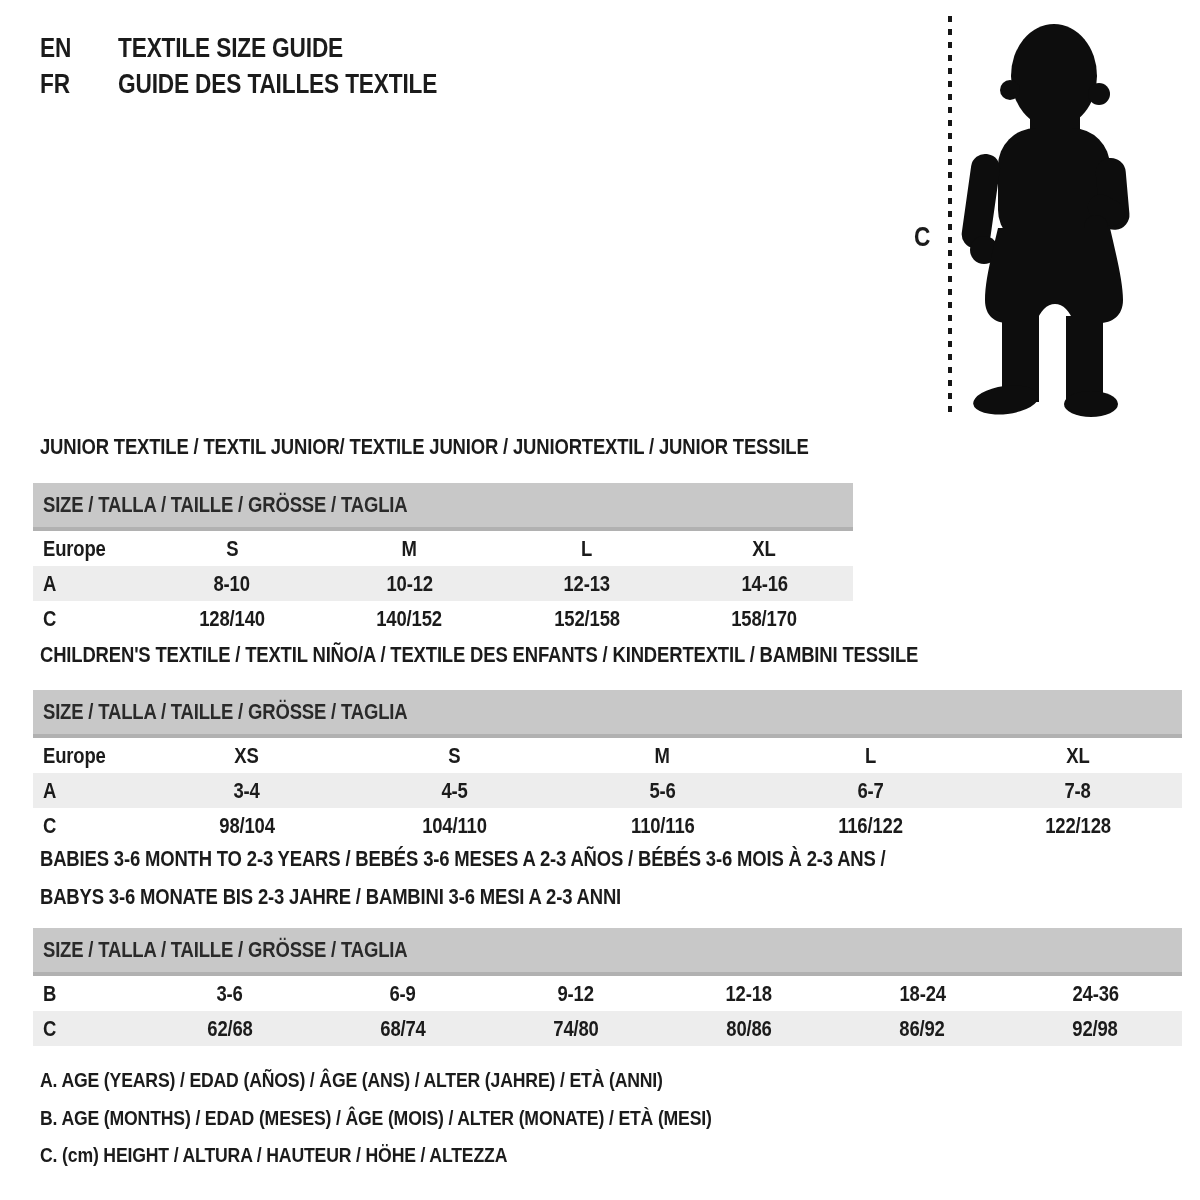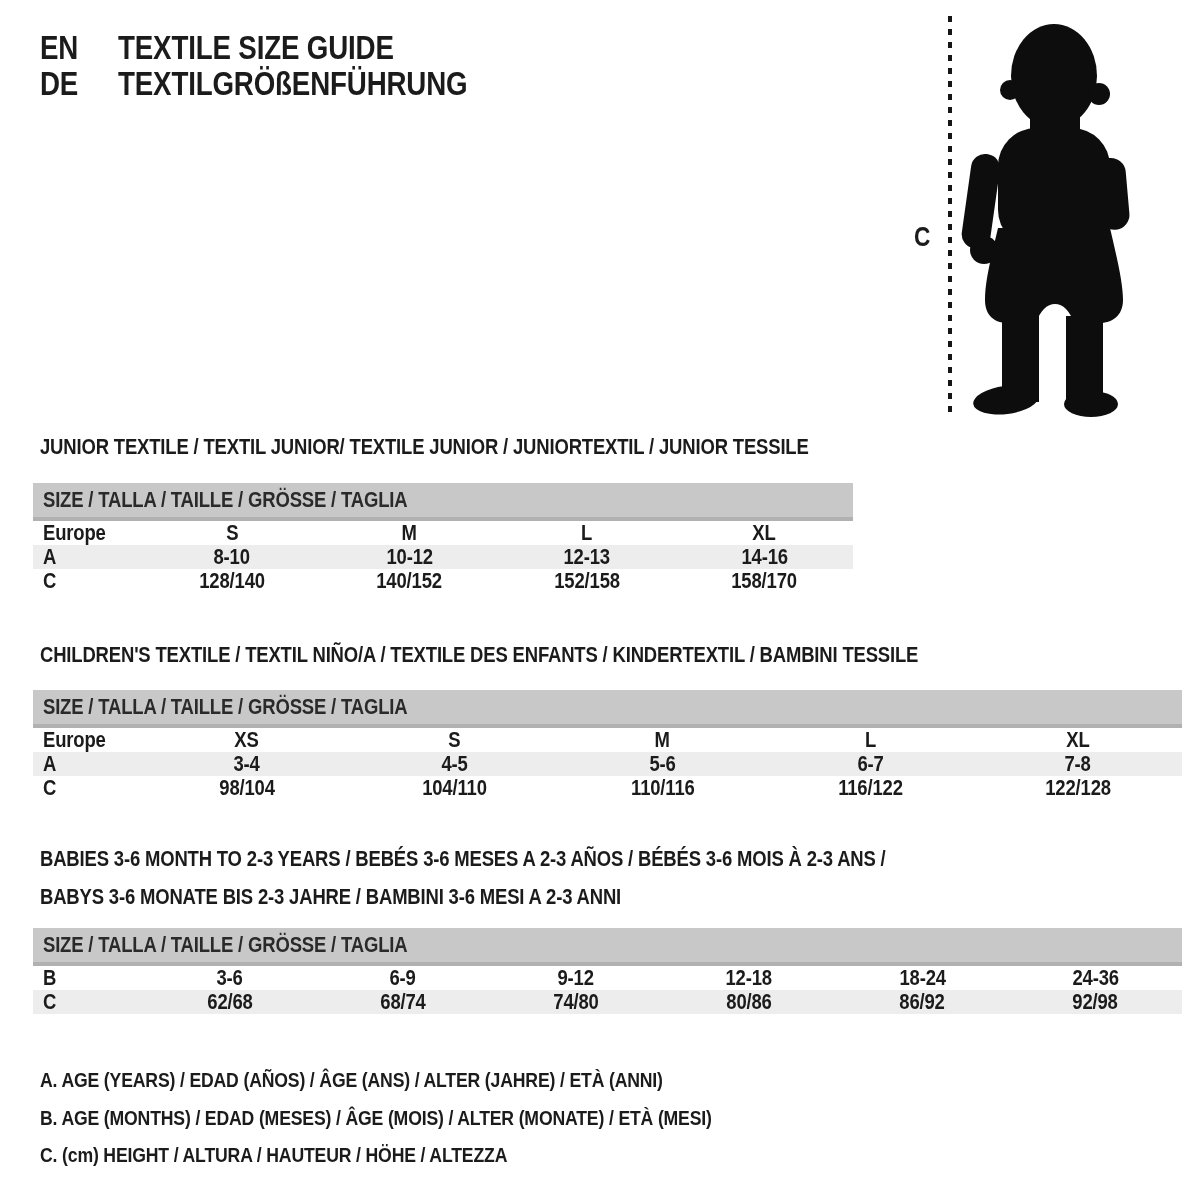--- a/index.html
+++ b/index.html
@@ -6,21 +6,21 @@
   #canvas{
     position:relative;width:1200px;height:1200px;background:#ffffff;
     font-family:"Liberation Sans","DejaVu Sans",sans-serif;
     color:#1b1b1b;font-weight:bold;overflow:hidden;
   }
   .cond{display:inline-block;transform:scaleX(0.84);transform-origin:0 50%;white-space:nowrap;letter-spacing:-0.2px;}
   .cond-c{display:inline-block;transform:scaleX(0.84);transform-origin:50% 50%;white-space:nowrap;letter-spacing:-0.2px;}
 
   
   .lang{position:absolute;left:40px;top:30px;}
-  .lrow{display:flex;height:36px;align-items:center;font-size:33px;}
+  .lrow{display:flex;height:36px;align-items:center;font-size:27px;}
   .lcode{width:78px;flex:0 0 78px;}
   .llabel{flex:0 0 auto;}
 
   
   .measure-line{
     position:absolute;left:948px;top:16px;width:4px;height:400px;
     background:repeating-linear-gradient(to bottom,#161616 0 6px,transparent 6px 13px);
   }
   .measure-c{position:absolute;left:914px;top:222px;font-size:27px;}
   .baby{position:absolute;left:960px;top:16px;width:178px;height:402px;}
@@ -30,25 +30,25 @@
   .h-junior{top:434px;}
   .h-children{top:642px;}
   .h-babies1{top:846px;}
   .h-babies2{top:884px;}
 
   
   .table{position:absolute;left:33px;}
   .t-narrow{width:820px;}
   .t-wide{width:1149px;}
   .size-bar{
-    height:38px;background:#c8c8c8;border-bottom:4px solid #b1b1b1;
+    height:48px;background:#c8c8c8;border-bottom:4px solid #b1b1b1;
     display:flex;align-items:center;padding-left:10px;box-sizing:border-box;
     font-size:22px;color:#2a2a2a;
   }
-  .trow{display:flex;height:24px;align-items:center;font-size:22px;}
+  .trow{display:flex;height:35px;align-items:center;font-size:22px;}
   .trow.shaded{background:#ededed;}
   .tlabel{width:110px;flex:0 0 110px;padding-left:10px;box-sizing:border-box;text-align:left;}
   .tcell{flex:1;text-align:center;}
 
   
   .legend-line{position:absolute;left:40px;font-size:21px;}
   .lg-a{top:1068px;}
   .lg-b{top:1106px;}
   .lg-c{top:1143px;}
 </style>
@@ -56,22 +56,22 @@
 <body>
 
 <div id="canvas">
 
   <div class="lang">
     <div class="lrow">
       <span class="lcode"><span class="cond">EN</span></span>
       <span class="llabel cond">TEXTILE SIZE GUIDE</span>
     </div>
     <div class="lrow">
-      <span class="lcode"><span class="cond">DE</span></span>
-      <span class="llabel cond">TEXTILGRÖßENFÜHRUNG</span>
+      <span class="lcode"><span class="cond">FR</span></span>
+      <span class="llabel cond">GUIDE DES TAILLES TEXTILE</span>
     </div>
   </div>
 
   <div class="measure-line"></div>
   <div class="measure-c cond">C</div>
   <svg class="baby" viewBox="0 0 178 402" xmlns="http://www.w3.org/2000/svg" aria-hidden="true">
     <g fill="#0d0d0d">
       <ellipse cx="94" cy="60" rx="43" ry="52"></ellipse>
       <circle cx="50" cy="74" r="10"></circle>
       <circle cx="139" cy="78" r="11"></circle>

